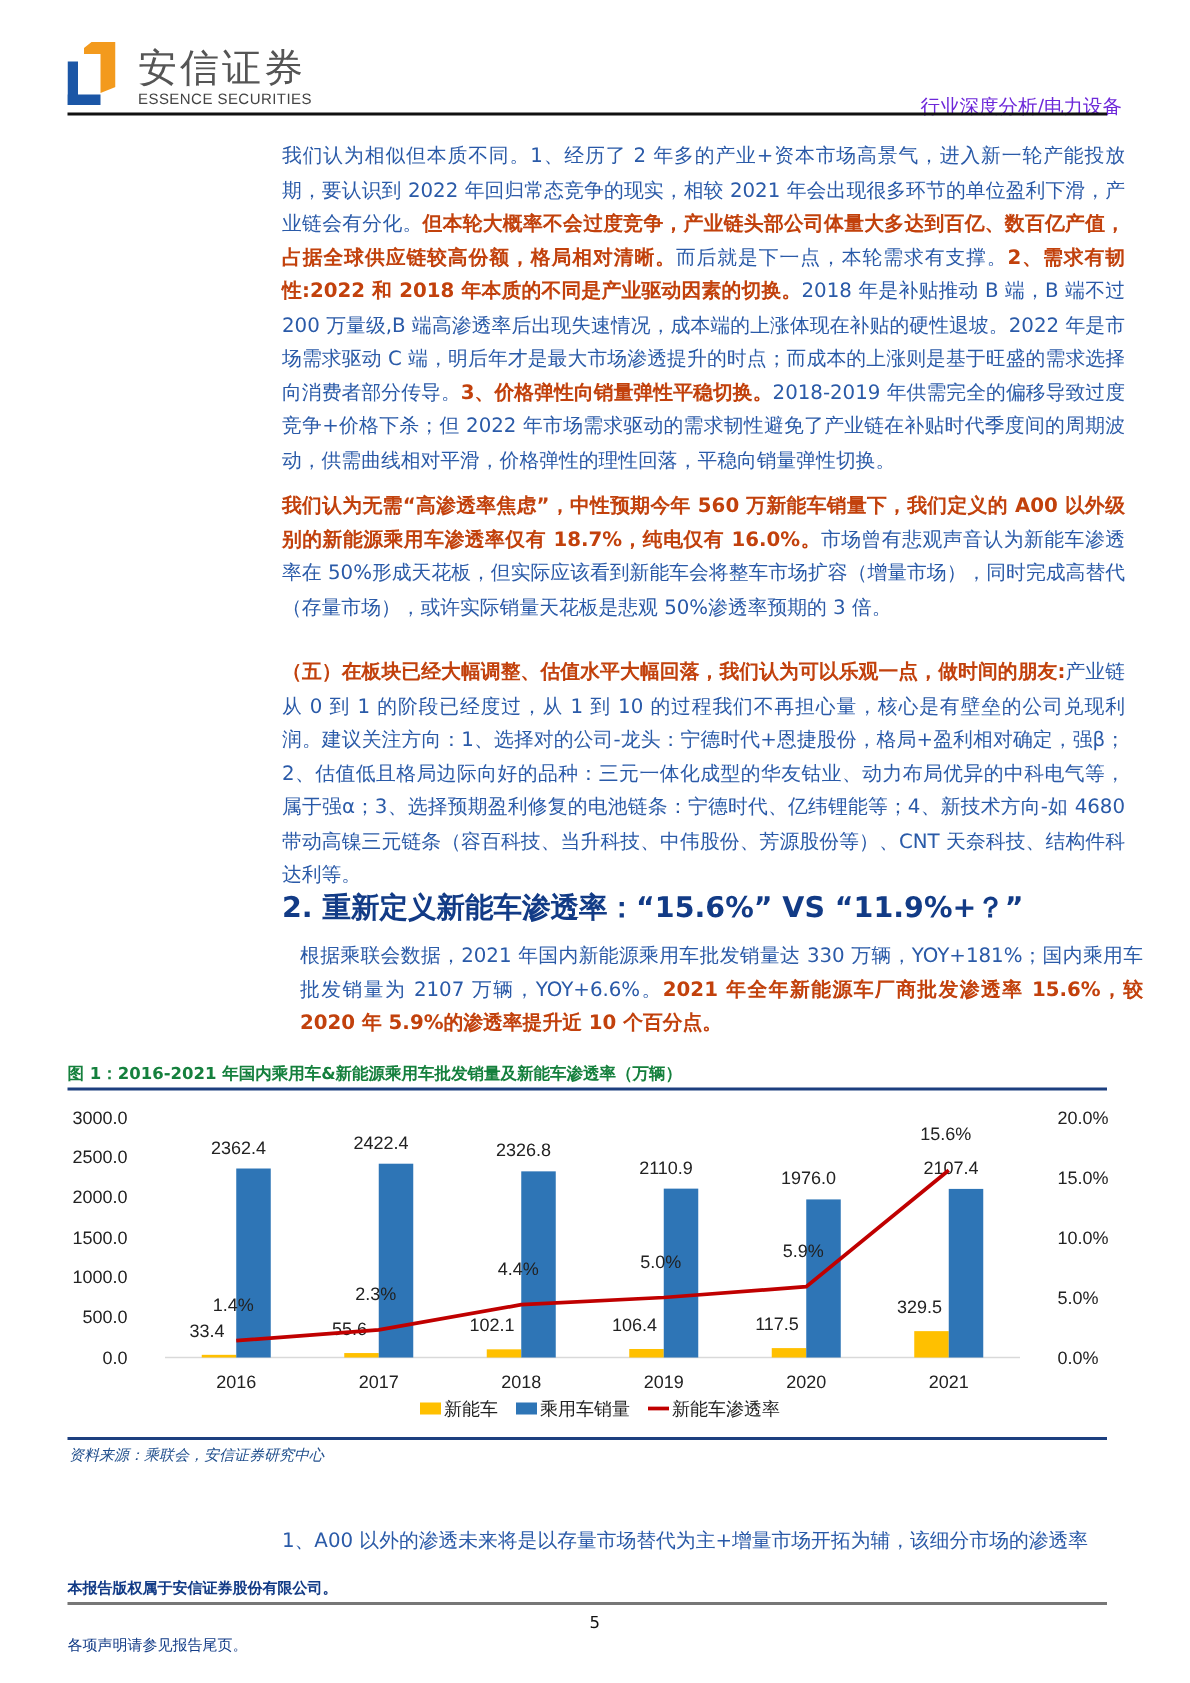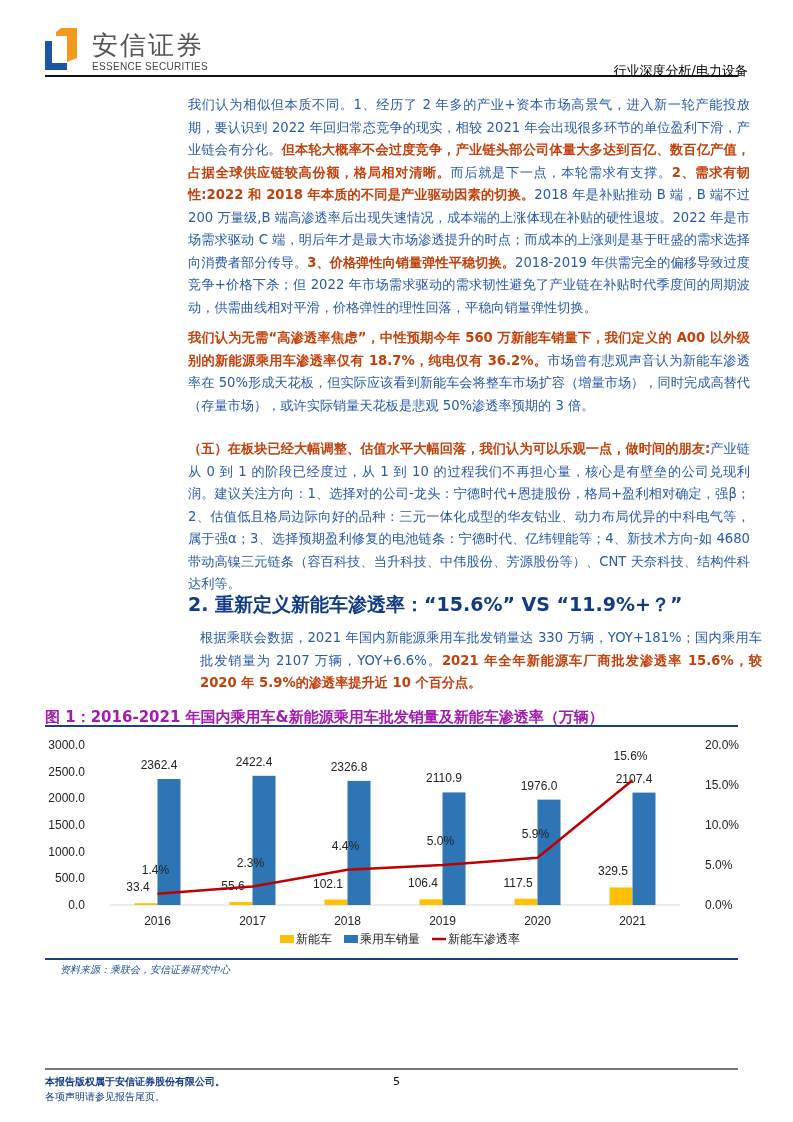--- a/index.html
+++ b/index.html
@@ -3,62 +3,62 @@
 <meta charset="utf-8">
 <style>
   html, body { margin:0; padding:0; background:#ffffff; }
   body { width:793px; height:1122px; position:relative; overflow:hidden;
          font-family:"DejaVu Sans", "Liberation Sans", sans-serif; color:#1f4e8c; }
   .abs { position:absolute; }
   
   #logo-mark { left:45px; top:28px; width:32px; height:42px; }
   #logo-cn { left:92px; top:28px; font-size:26px; color:#555555; letter-spacing:2px; font-family:Liberation Sans, sans-serif; }
   #logo-en { left:92px; top:61px; font-size:10px; color:#444; letter-spacing:0.3px; font-family:"Liberation Sans", sans-serif; }
-  #header-category { right:45px; top:62px; font-size:13px; color:#000000; font-family:"DejaVu Serif", serif; }
+  #header-category { right:45px; top:62px; font-size:13px; color:#6d28d9; font-family:"DejaVu Serif", serif; }
   #header-rule { left:45px; top:75px; width:693px; height:2px; background:#111; }
 
   .body-text { position:absolute; left:188px; width:562px; font-size:13.2px; line-height:22.5px;
                color:#2a5aa8; text-align:justify; }
   .body-text b { color:#c2410c; font-weight:bold; }
   #para1 { top:94px; }
   #para2 { top:327px; }
   #para3 { top:438px; }
   #section-title { left:188px; top:592px; font-size:19px; font-weight:bold; color:#123b86; }
   #para4 { top:627px;margin-left:12px; }
 
-  #fig-title { left:45px; top:708px; font-size:15px; font-weight:bold; color:#a21caf; }
+  #fig-title { left:45px; top:708px; font-size:11px; font-weight:bold; color:#15803d; }
   #fig-top-rule { left:45px; top:725px; width:693px; height:1.5px; background:#1d3f7f; }
   #fig-bottom-rule { left:45px; top:958px; width:693px; height:1.5px; background:#1d3f7f; }
-  #fig-source { left:60px; top:963px; font-size:10px; font-style:italic; color:#1f4e8c; font-family:"DejaVu Serif", serif; }
+  #fig-source { left:46px; top:963px; font-size:10px; font-style:italic; color:#1f4e8c; font-family:"DejaVu Serif", serif; }
 
   #chart { left:40px; top:728px; width:720px; height:228px; }
   .tick { font-family:"Liberation Sans", sans-serif; font-size:12px; fill:#222; }
   .dl { font-family:"Liberation Sans", sans-serif; font-size:12px; fill:#222; }
 
   #para5 { top:994px; }
   #footer-rule { left:45px; top:1068px; width:693px; height:2px; background:#777; }
-  #footer-l1 { left:45px; top:1075px; font-size:10px; font-weight:bold; color:#123b86; }
+  #footer-l1 { left:45px; top:1052px; font-size:10px; font-weight:bold; color:#123b86; }
   #footer-l2 { left:45px; top:1090px; font-size:10px; font-weight:normal; color:#123b86; }
   #page-num { left:393px; top:1075px; font-size:11px; color:#111; }
 </style>
 </head>
 <body>
 
 <svg class="abs" id="logo-mark" viewBox="0 0 32 42">
   <rect x="0" y="13" width="7" height="29" fill="#1b56a6"></rect>
   <rect x="0" y="35" width="22" height="7" fill="#1b56a6"></rect>
   <polygon points="11,4 16,0 32,0 32,30 22,34 22,8 11,8" fill="#f39a1d"></polygon>
 </svg>
 <div class="abs" id="logo-cn">安信证券</div>
 <div class="abs" id="logo-en">ESSENCE SECURITIES</div>
 <div class="abs" id="header-category">行业深度分析/电力设备</div>
 <div class="abs" id="header-rule"></div>
 
 <div class="body-text" id="para1"><span>我们认为相似但本质不同。1、经历了 2 年多的产业+资本市场高景气，进入新一轮产能投放期，要认识到 2022 年回归常态竞争的现实，相较 2021 年会出现很多环节的单位盈利下滑，产业链会有分化。</span><b>但本轮大概率不会过度竞争，产业链头部公司体量大多达到百亿、数百亿产值，占据全球供应链较高份额，格局相对清晰。</b><span>而后就是下一点，本轮需求有支撑。</span><b>2、需求有韧性:2022 和 2018 年本质的不同是产业驱动因素的切换。</b><span>2018 年是补贴推动 B 端，B 端不过200 万量级,B 端高渗透率后出现失速情况，成本端的上涨体现在补贴的硬性退坡。2022 年是市场需求驱动 C 端，明后年才是最大市场渗透提升的时点；而成本的上涨则是基于旺盛的需求选择向消费者部分传导。</span><b>3、价格弹性向销量弹性平稳切换。</b><span>2018-2019 年供需完全的偏移导致过度竞争+价格下杀；但 2022 年市场需求驱动的需求韧性避免了产业链在补贴时代季度间的周期波动，供需曲线相对平滑，价格弹性的理性回落，平稳向销量弹性切换。</span></div>
-<div class="body-text" id="para2"><b>我们认为无需“高渗透率焦虑”，中性预期今年 560 万新能车销量下，我们定义的 A00 以外级别的新能源乘用车渗透率仅有 18.7%，纯电仅有 36.2%。</b><span>市场曾有悲观声音认为新能车渗透率在 50%形成天花板，但实际应该看到新能车会将整车市场扩容（增量市场），同时完成高替代（存量市场），或许实际销量天花板是悲观 50%渗透率预期的 3 倍。</span></div>
+<div class="body-text" id="para2"><b>我们认为无需“高渗透率焦虑”，中性预期今年 560 万新能车销量下，我们定义的 A00 以外级别的新能源乘用车渗透率仅有 18.7%，纯电仅有 16.0%。</b><span>市场曾有悲观声音认为新能车渗透率在 50%形成天花板，但实际应该看到新能车会将整车市场扩容（增量市场），同时完成高替代（存量市场），或许实际销量天花板是悲观 50%渗透率预期的 3 倍。</span></div>
 <div class="body-text" id="para3"><b>（五）在板块已经大幅调整、估值水平大幅回落，我们认为可以乐观一点，做时间的朋友:</b><span>产业链从 0 到 1 的阶段已经度过，从 1 到 10 的过程我们不再担心量，核心是有壁垒的公司兑现利润。建议关注方向：1、选择对的公司-龙头：宁德时代+恩捷股份，格局+盈利相对确定，强β；2、估值低且格局边际向好的品种：三元一体化成型的华友钴业、动力布局优异的中科电气等，属于强α；3、选择预期盈利修复的电池链条：宁德时代、亿纬锂能等；4、新技术方向-如 4680 带动高镍三元链条（容百科技、当升科技、中伟股份、芳源股份等）、CNT 天奈科技、结构件科达利等。</span></div>
 <div class="abs" id="section-title">2. 重新定义新能车渗透率：“15.6%” VS “11.9%+？”</div>
 <div class="body-text" id="para4"><span>根据乘联会数据，2021 年国内新能源乘用车批发销量达 330 万辆，YOY+181%；国内乘用车批发销量为 2107 万辆，YOY+6.6%。</span><b>2021 年全年新能源车厂商批发渗透率 15.6%，较 2020 年 5.9%的渗透率提升近 10 个百分点。</b></div>
 
 <div class="abs" id="fig-title">图 1：2016-2021 年国内乘用车&amp;新能源乘用车批发销量及新能车渗透率（万辆）</div>
 <div class="abs" id="fig-top-rule"></div>
 <svg class="abs" id="chart" viewBox="0 0 720 228">
     <text x="45" y="181" text-anchor="end" class="tick">0.0</text>
     <text x="45" y="154.33333333333334" text-anchor="end" class="tick">500.0</text>
     <text x="45" y="127.66666666666666" text-anchor="end" class="tick">1000.0</text>
@@ -112,18 +112,18 @@
     <rect x="240" y="207" width="14" height="8" fill="#ffc000"></rect>
     <text x="256" y="215" class="tick">新能车</text>
     <rect x="304" y="207" width="14" height="8" fill="#2e75b6"></rect>
     <text x="320" y="215" class="tick">乘用车销量</text>
     <line x1="392" y1="211" x2="406" y2="211" stroke="#c00000" stroke-width="2.5"></line>
     <text x="408" y="215" class="tick">新能车渗透率</text>
   </svg>
 <div class="abs" id="fig-bottom-rule"></div>
 <div class="abs" id="fig-source">资料来源：乘联会，安信证券研究中心</div>
 
-<div class="body-text" id="para5"><br></div>
+<div class="body-text" id="para5"><br><span>1、A00 以外的渗透未来将是以存量市场替代为主+增量市场开拓为辅，该细分市场的渗透率</span></div>
 
 <div class="abs" id="footer-rule"></div>
 <div class="abs" id="footer-l1">本报告版权属于安信证券股份有限公司。</div>
 <div class="abs" id="footer-l2">各项声明请参见报告尾页。</div>
 <div class="abs" id="page-num">5</div>
 
 </body></html>

